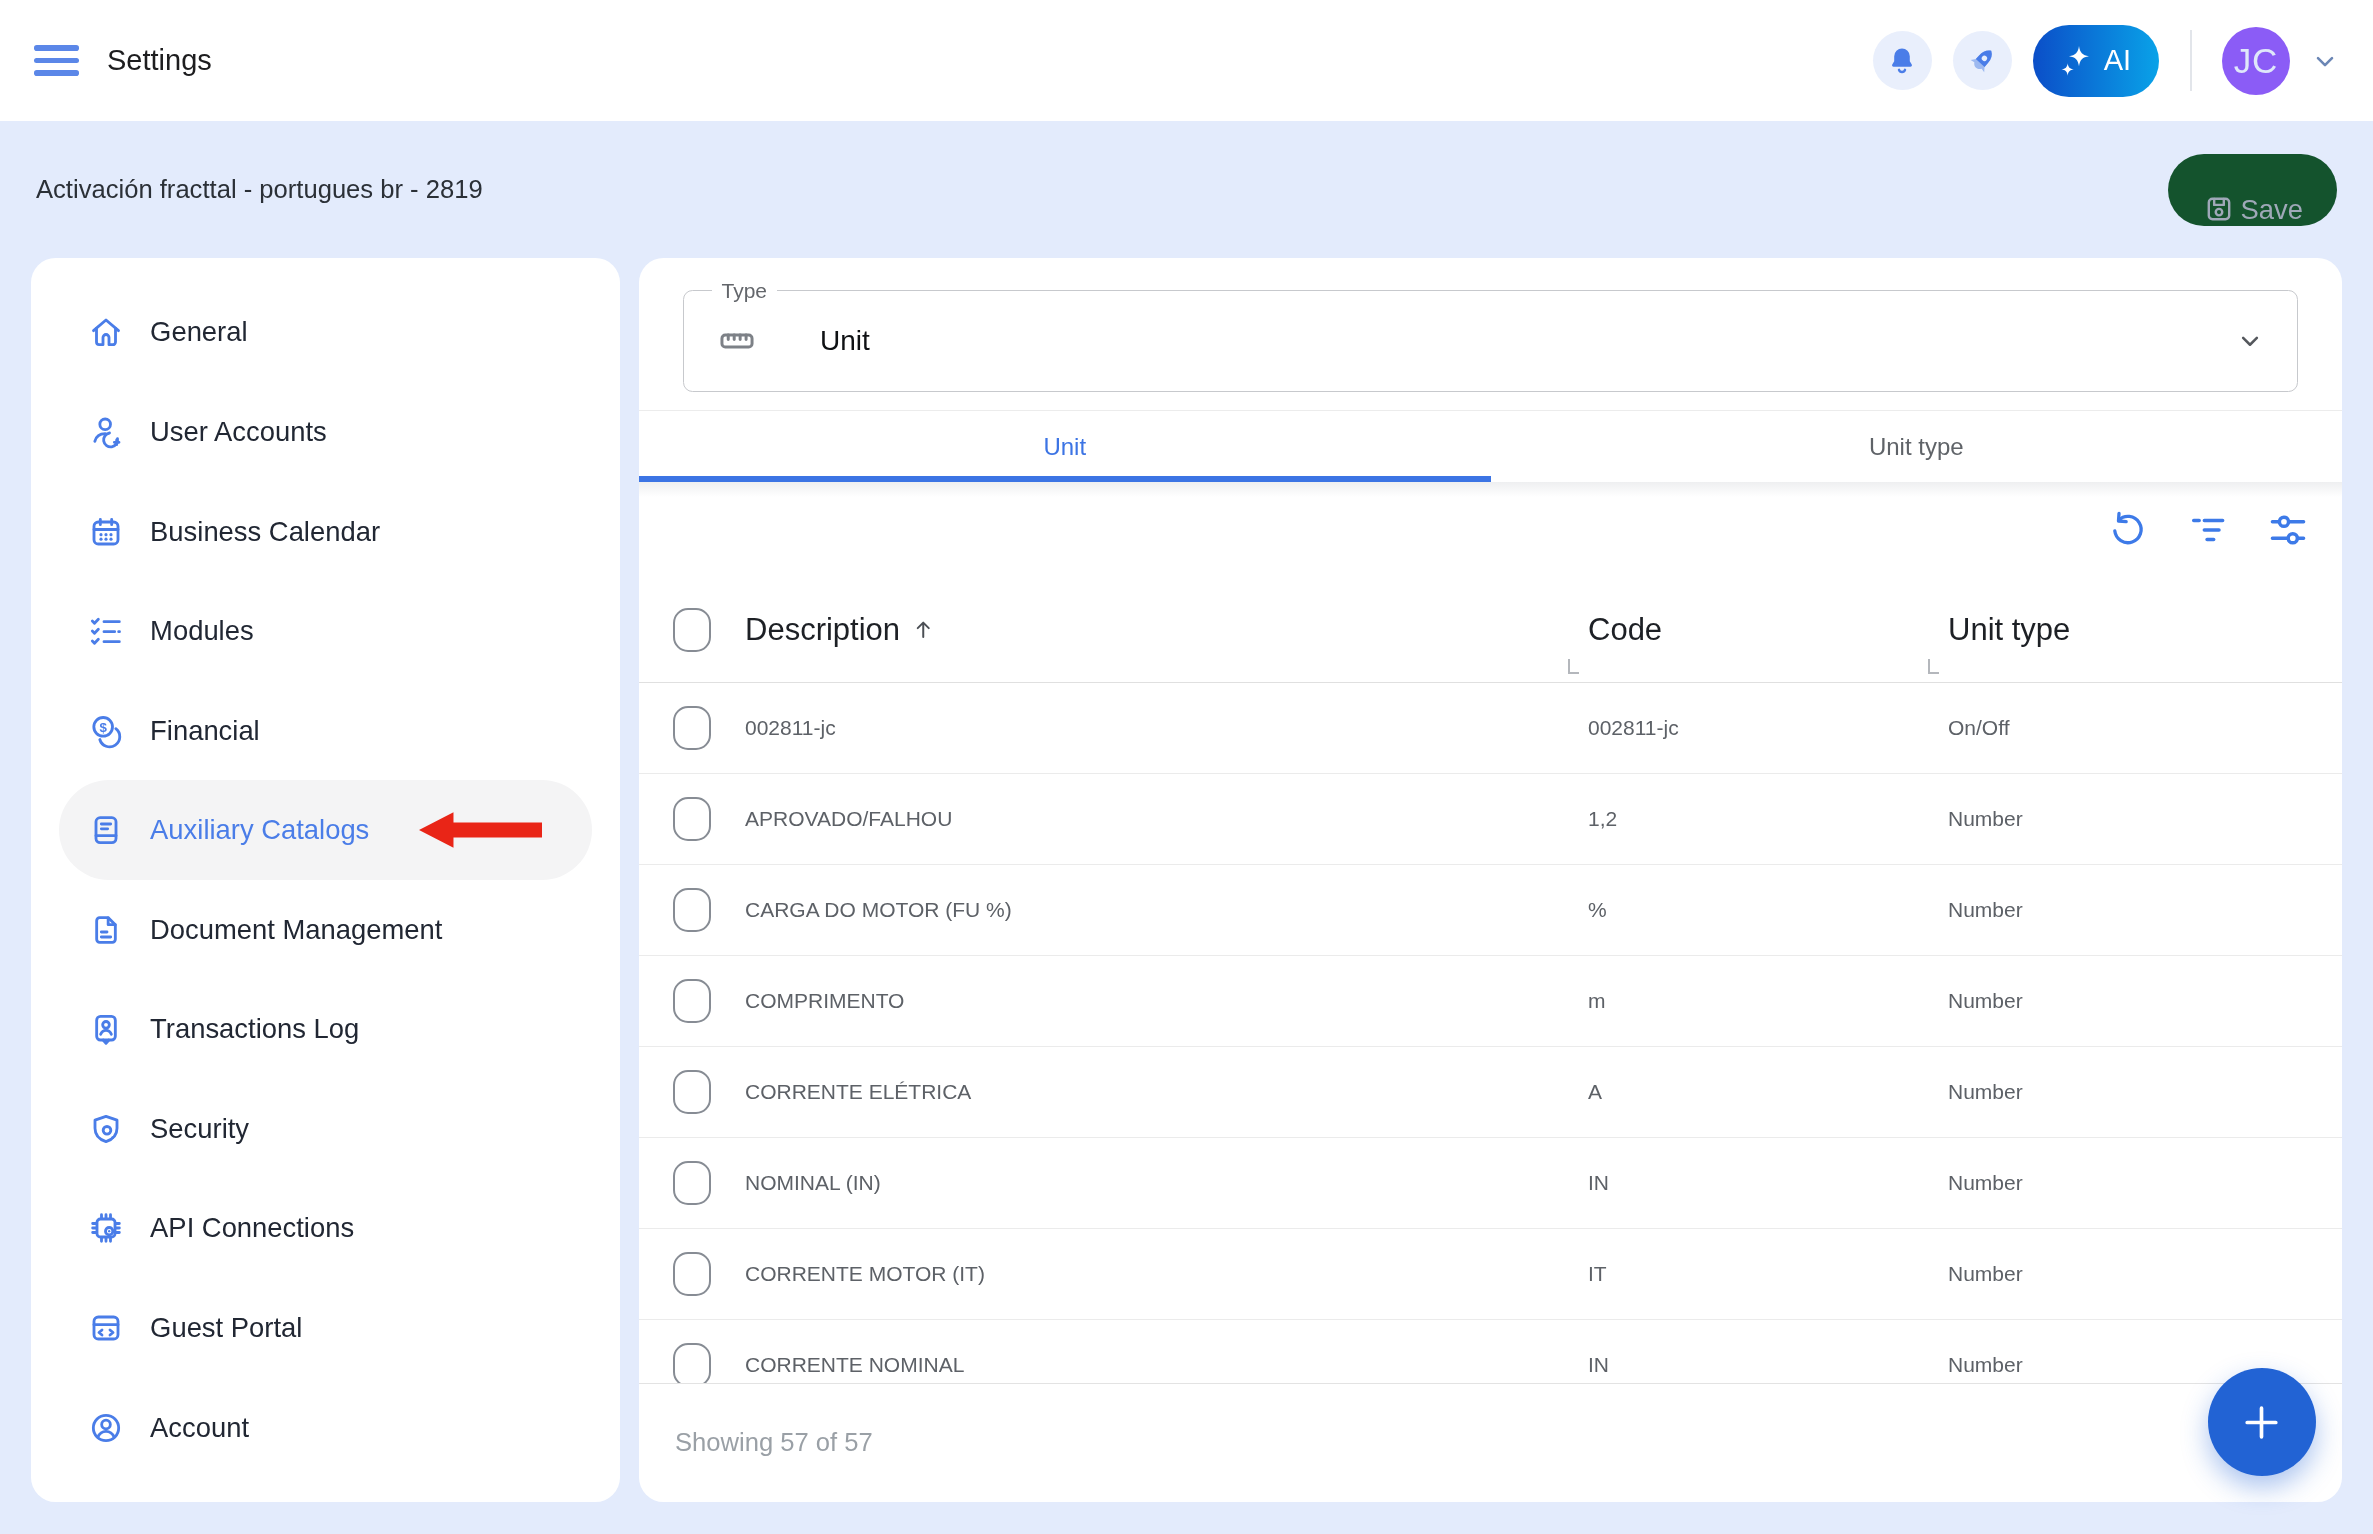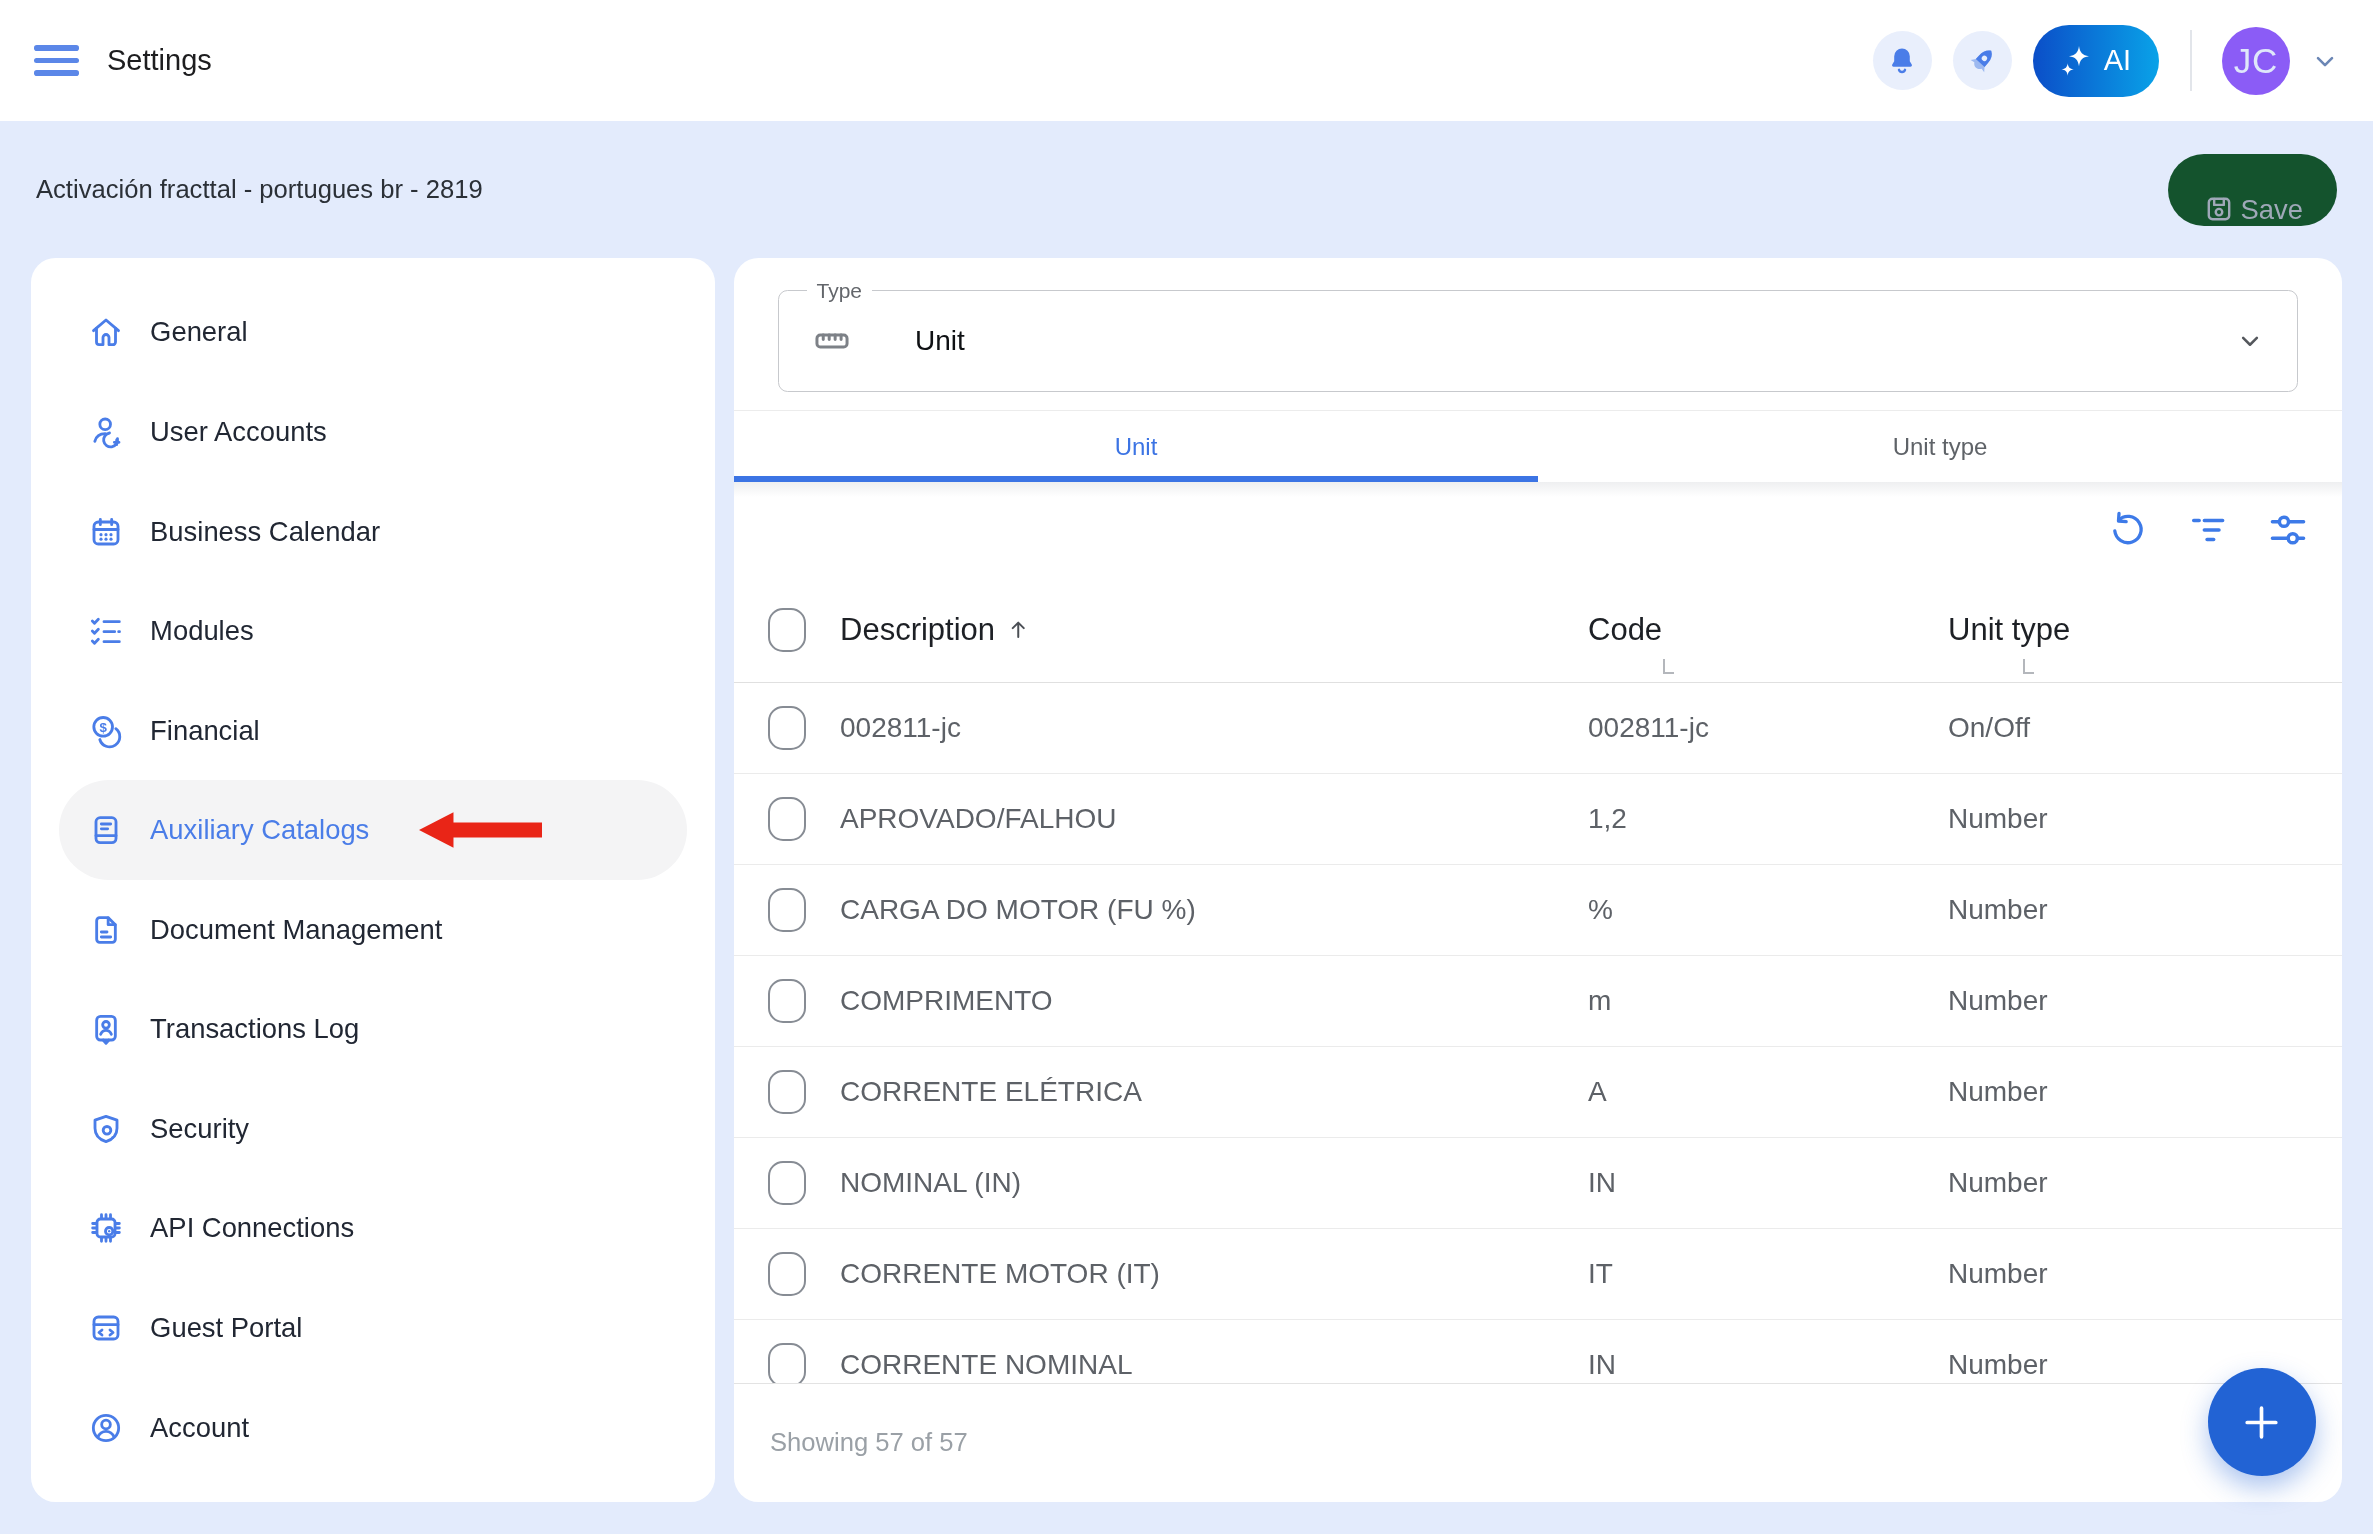--- a/index.html
+++ b/index.html
@@ -46,21 +46,21 @@
     margin-left:auto; height:72px; border-radius:36px; padding:0 34px;
     background:#14532d; color:#9fa8b8; font-size:27.4px;
     display:flex; align-items:flex-end; gap:5px; cursor:default;
   }
 
   
   .content { display:flex; gap:19px; padding:0 31px; height:1244px; }
 
   
   .sidebar-card {
-    width:684px; background:#fff; border-radius:24.6px;
+    width:589px; background:#fff; border-radius:24.6px;
     padding:24.6px 0; display:flex; flex-direction:column;
   }
   .sidebar-item {
     flex:1; margin:0 28px; border-radius:51px; padding-left:26.5px;
     display:flex; align-items:center; gap:24.6px; cursor:pointer;
   }
   .sidebar-item .s-icon { width:40px; height:40px; flex:0 0 40px; }
   .sidebar-item .s-label { font-size:27.4px; color:#212733; white-space:nowrap; }
   .sidebar-item.active { background:#f4f4f5; }
   .sidebar-item.active .s-label { color:#4a7de8; }
@@ -117,21 +117,21 @@
     border-left:2.8px solid #b4b7bc; border-bottom:2.8px solid #b4b7bc;
   }
   .resize-mark.m1 { left:929px; }
   .resize-mark.m2 { left:1289px; }
 
   .rows { height:700px; overflow:hidden; }
   .trow {
     height:91px; display:grid; grid-template-columns:72px 1fr 360px 360px;
     align-items:center; padding:0 34px; border-bottom:0.9px solid #ebebeb; cursor:pointer;
   }
-  .td { font-size:28px; color:#5d6167; white-space:nowrap; overflow:hidden; }
+  .td { font-size:21px; color:#5d6167; white-space:nowrap; overflow:hidden; }
 
   .tfooter {
     height:118px; border-top:0.9px solid #e3e3e3; display:flex; align-items:center;
     padding:0 36px; font-size:25.6px; color:#9aa0a6;
   }
   .fab {
     position:absolute; width:108px; height:108px; right:26.5px; top:1110px;
     border-radius:50%; background:#2263d4; display:flex; align-items:center; justify-content:center;
     box-shadow:0 11.4px 26.5px rgba(34,99,212,.38); cursor:pointer;
   }

